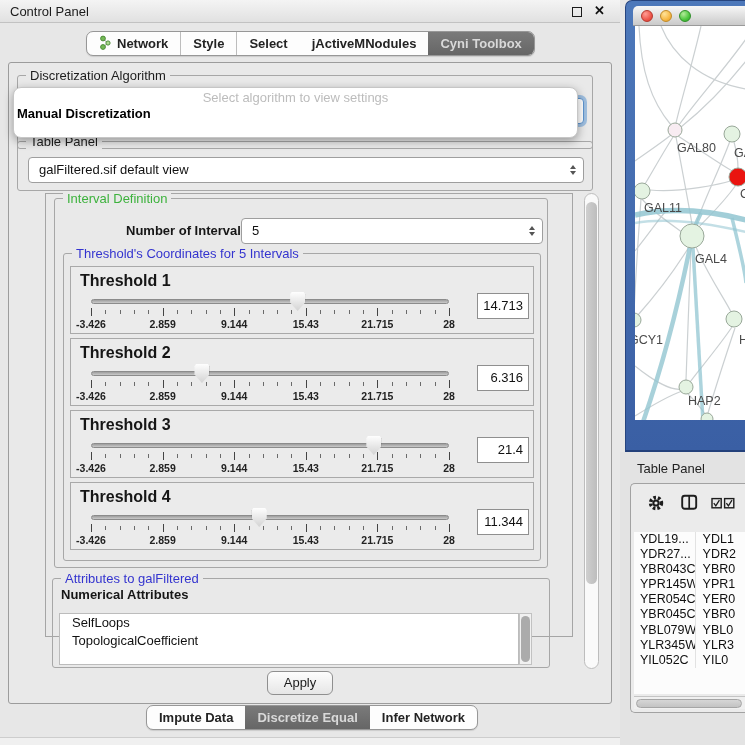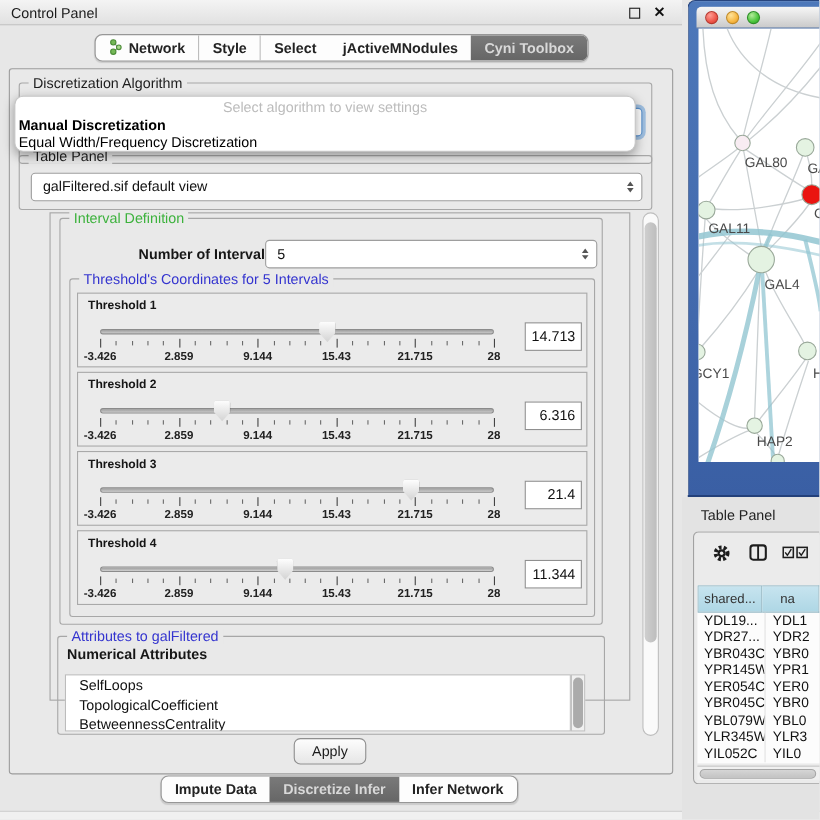--- a/index.html
+++ b/index.html
@@ -60,21 +60,21 @@
   #main-vscroll .thumb-v{position:absolute;left:1px;top:8px;width:11px;height:382px;
     background:linear-gradient(90deg,#cfcfcf,#bdbdbd);border-radius:6px;}
 
   #interval-group{left:8px;top:4px;width:494px;height:370px;}
   #num-label{position:absolute;left:30px;top:24px;font-size:13px;font-weight:bold;color:#161616;margin-left:41px;}
   #num-combo{left:186px;top:19px;width:302px;height:26px;}
 
   #thresholds-group{left:8px;top:54px;width:478px;height:308px;}
   #threshold-list{position:absolute;left:6px;top:12px;right:6px;}
   .threshold{position:relative;height:68px;margin-bottom:4px;border:1px solid #a9a9a9;background:#ebebeb;}
-  .th-label{position:absolute;left:9px;top:5px;font-size:11px;font-weight:bold;color:#161616;}
+  .th-label{position:absolute;left:9px;top:5px;font-size:16px;font-weight:bold;color:#161616;}
   .slider{position:absolute;left:20px;top:24px;width:358px;height:42px;}
   .track{position:absolute;left:0;right:0;top:8px;height:5px;border-radius:3px;
     background:linear-gradient(#9d9d9d,#cacaca);border:1px solid #8b8b8b;}
   .thumb{position:absolute;top:1px;width:15px;height:19px;
     background:linear-gradient(#fefefe,#d3d3d3);
     clip-path:polygon(10% 0,90% 0,100% 12%,100% 55%,50% 100%,0 55%,0 12%);
     filter:drop-shadow(0 0 1px rgba(0,0,0,.6));}
   .ticks{position:absolute;left:0;right:0;top:17px;height:9px;}
   .tick{position:absolute;top:2px;width:1px;height:4px;background:#6a6a6a;}
   .tick.maj{top:0;height:8px;background:#444;}
@@ -393,47 +393,45 @@
             </div>
         </div>
       </div>
 
       <div class="group" id="attrs-group">
         <span class="legend blue">Attributes to galFiltered</span>
         <span id="attrs-title">Numerical Attributes</span>
         <div id="attr-list">
             <div class="attr-item">SelfLoops</div>
             <div class="attr-item">TopologicalCoefficient</div>
-            <div class="attr-item">BetweennessCentrality</div>
           </div>
         <div id="attr-vscroll">
             <div class="thumb-v"></div>
           </div>
       </div>
     </div>
 
     <div id="main-vscroll">
         <div class="thumb-v"></div>
       </div>
 
     <div id="apply-btn">Apply</div>
   </div>
 
   <div id="algo-popup">
     <div class="pop-placeholder">Select algorithm to view settings</div>
     <div class="pop-item bold">Manual Discretization</div>
-    <div class="pop-item">Equal Width/Frequency Discretization</div>
   </div>
 
   <div id="bottom-tabbar" class="segbar">
     <div class="seg">
       <span>Impute Data</span>
     </div>
     <div class="seg selected">
-      <span>Discretize Infer</span>
+      <span>Discretize Equal</span>
     </div>
     <div class="seg">
       <span>Infer Network</span>
     </div>
   </div>
 </div>
 
 <div id="bottom-strip"></div>
 
 <div id="net-window">
@@ -519,24 +517,20 @@
     <svg width="25" height="13" viewBox="0 0 25 13">
       <g stroke="#1d1d1d" fill="none">
         <rect x="1" y="1.6" width="9.2" height="9.2" stroke-width="1.4"></rect>
         <path d="M2.8 6.2 L4.8 8.8 L8.4 3.2" stroke-width="1.3"></path>
         <rect x="13.6" y="1.6" width="9.2" height="9.2" stroke-width="1.4"></rect>
         <path d="M15.4 6.2 L17.4 8.8 L21 3.2" stroke-width="1.3"></path>
       </g>
     </svg>
   </span>
   <div id="tb-table">
-    <div class="thead">
-      <div class="hcell hc1">shared...</div>
-      <div class="hcell hc2">na</div>
-    </div>
     <div id="tb-body">
         <div class="trow">
           <span class="c1">YDL19...</span>
           <span class="c2">YDL1</span>
         </div>
         <div class="trow">
           <span class="c1">YDR27...</span>
           <span class="c2">YDR2</span>
         </div>
         <div class="trow">

